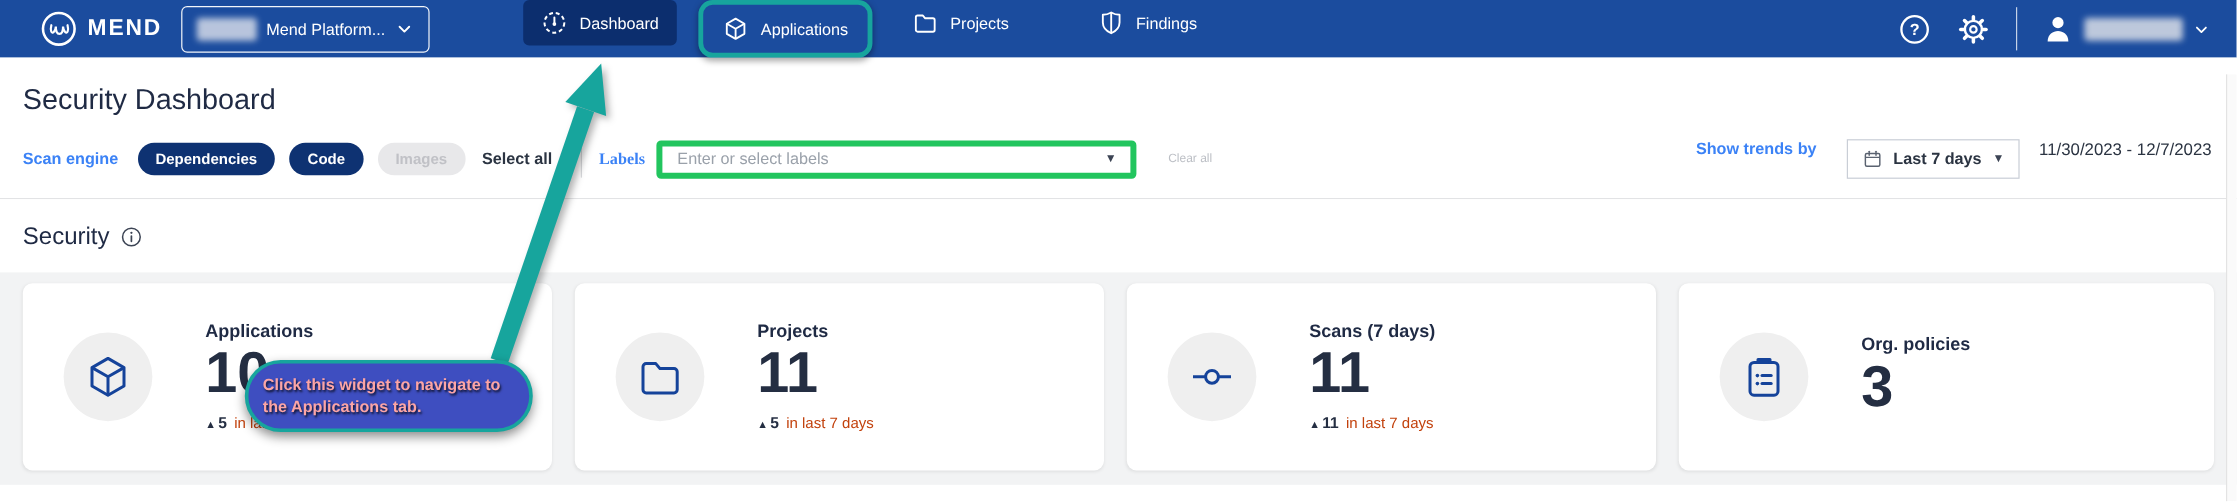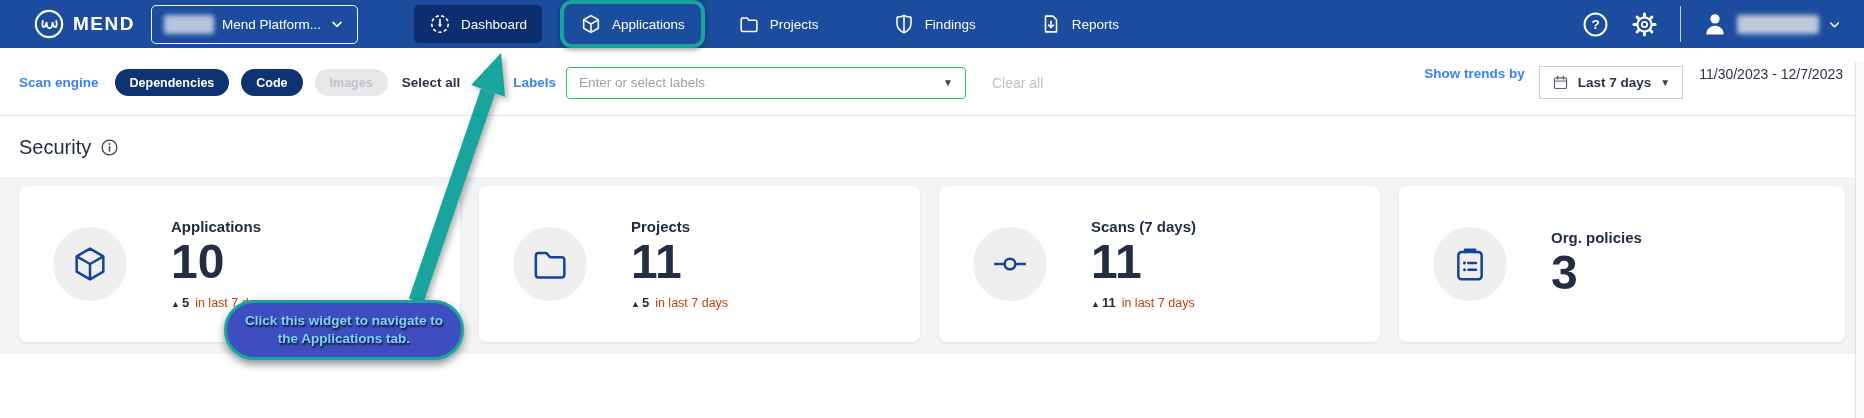--- a/index.html
+++ b/index.html
@@ -13,21 +13,21 @@
   .brand { display:flex; align-items:center; gap:9px; }
   .brand-name { font-size:19px; font-weight:bold; letter-spacing:1.5px; color:#fff; }
   .org-select { margin-left:16px; display:flex; align-items:center; gap:8px;
                 border:1.5px solid rgba(255,255,255,.95); border-radius:5px;
                 height:39px; padding:0 12px; min-width:200px; cursor:pointer; }
   .redact { background:#c9d2e4; filter:blur(2.5px); border-radius:3px; opacity:.9; }
   .org-redact { width:50px; height:19px; }
   .org-label { font-size:13.5px; color:#fff; white-space:nowrap; }
   .org-select .chev { margin-left:auto; }
 
-  .tabs { display:flex; align-items:center; margin-left:16px; gap:18px;padding-left:40px; }
+  .tabs { display:flex; margin-left:38px; gap:18px;padding-left:40px; }
   .tab { display:flex; align-items:center; gap:10px; height:38px; padding:0 15px;
          border-radius:5px; font-size:13.5px; color:#fff; cursor:pointer; white-space:nowrap; }
   .tab.active { background:#0c2e6e; }
   .tab-ring { border:4px solid #17a59d; border-radius:12px; padding:1px;
               box-shadow:0 2px 5px rgba(0,0,0,.35); }
   .tab svg { flex:0 0 auto; }
 
   .nav-right { margin-left:auto; display:flex; align-items:center; }
   .icon-btn { display:flex; align-items:center; justify-content:center; cursor:pointer; }
   .nav-vdiv { width:1px; height:36px; background:rgba(255,255,255,.75); margin:0 20px 0 22px; }
@@ -38,29 +38,29 @@
   .page-head { background:#fff; border-bottom:1px solid #e2e3e5; padding-bottom:16px; }
   .page-title { font-size:24px; font-weight:400; color:#1f2a44; padding:22px 0 0 19px; }
   .filter-row { display:flex; align-items:center; margin-top:18px; padding:0 21px 0 19px; }
   .flabel { font-size:13.5px; font-weight:bold; color:#3b82f6; white-space:nowrap; }
   .pill { height:27px; display:inline-flex; align-items:center; padding:0 15px;
           border-radius:14px; font-size:12.5px; font-weight:bold; color:#fff;
           background:#0e3272; cursor:pointer; white-space:nowrap;text-align:right; }
   .pill.disabled { background:#e8e8ea; color:#c0c1c6; }
   .linkish { font-size:13.5px; font-weight:bold; color:#2b3442; cursor:pointer; white-space:nowrap; }
   .vdiv { width:1px; height:30px; background:#d9dadd; margin-left:24px; }
-  .labels-box { margin-left:10px; width:400px; height:32px; border:1px solid #22c55e;
+  .labels-box { margin-left:10px; width:400px; height:32px; border:5px solid #22c55e;
                 border-radius:4px; display:flex; align-items:center; padding:0 12px; background:#fff; }
   .labels-box input { border:none; outline:none; flex:1; font-size:13.5px;
                       font-family:"Liberation Sans", sans-serif; color:#2b3442; background:transparent; }
   .labels-box input::placeholder { color:#9aa1aa; }
   .caret { font-size:10px; color:#3c4454; line-height:1; }
-  .clear-all { margin-left:26px; font-size:14px; color:#bcbfc5; cursor:pointer; white-space:nowrap; }
+  .clear-all { margin-left:26px; font-size:10px; color:#bcbfc5; cursor:pointer; white-space:nowrap; }
   .trends { margin-left:auto; display:flex; align-items:flex-start; }
-  .trend-select { margin-left:14px; height:33px; border:1px solid #c9ced6; border-radius:0;
+  .trend-select { margin-left:25px; height:33px; border:1px solid #c9ced6; border-radius:0;
                   display:flex; align-items:center; gap:9px; padding:0 12px; cursor:pointer;
                   font-size:13.5px; font-weight:bold; color:#2b3442; white-space:nowrap; }
   .daterange { margin-left:16px; font-size:14px; color:#2b3442; white-space:nowrap; }
 
   
   .overview-head { display:flex; align-items:center; gap:9px; padding:20px 0 18px 19px; background:#fff; }
   .overview-title { font-size:20px; font-weight:400; color:#1f2a44; }
 
   .cards { background:#f2f3f4; padding:9px 19px 0 19px; display:flex; gap:19px; height:177px; }
   .card { background:#fff; border-radius:8px; box-shadow:0 1px 3px rgba(0,0,0,.08);
@@ -71,24 +71,24 @@
                       display:flex; align-items:center; justify-content:center; flex:0 0 auto; }
   .card-body { margin-left:44px; display:flex; flex-direction:column; }
   .card-label { font-size:15px; font-weight:bold; color:#1f2a44; }
   .card-value { font-size:48px; font-weight:bold; color:#242e42; line-height:1.05; margin-top:2px; }
   .card-trend { margin-top:8px; display:flex; align-items:baseline; font-size:12px; }
   .tup { font-size:9px; color:#242e42; margin-right:2px; }
   .tval { font-size:13px; font-weight:bold; color:#242e42; }
   .tsuf { margin-left:6px; color:#c2410c; font-size:12.5px; }
 
   
-  .anno-tooltip { position:absolute; left:224px; top:300px; width:240px; z-index:30;
+  .anno-tooltip { position:absolute; left:204px; top:300px; width:240px; z-index:30;
                   background:#3e4ec0; border:3px solid #17a59d; border-radius:30px;
-                  box-shadow:0 4px 9px rgba(0,0,0,.45); color:#7dd3fc; font-size:13.5px;
-                  font-weight:bold; text-align:center; line-height:1.35; padding:9px 12px;
+                  box-shadow:0 4px 9px rgba(0,0,0,.45); color:#fca5a5; font-size:13.5px;
+                  font-weight:bold; text-align:left; line-height:1.35; padding:9px 12px;
                   text-shadow:1px 2px 2px rgba(0,0,0,.8); }
   .anno-arrow { position:absolute; left:396px; top:45px; z-index:29;
                 filter:drop-shadow(3px 3px 3px rgba(0,0,0,.3)); }
 
   .scroll-track { position:absolute; right:0; top:62px; width:9px; height:356px;
                   background:#fafafa; border-left:1px solid #e3e3e3; z-index:40; }
 </style>
 </head>
 <body>
 
@@ -139,28 +139,20 @@
       </div>
 
       <div class="tab" style="margin-left:26px;">
         <svg width="22" height="22" viewBox="0 0 24 24">
           <path d="M12 2.6 c2.6 1.5 5.1 2.1 7.6 2.1 v7 c0 4.6-3 7.7-7.6 9.8 C7.4 19.4 4.4 16.3 4.4 11.7 v-7 C6.9 4.7 9.4 4.1 12 2.6 Z" fill="none" stroke="#fff" stroke-width="1.7" stroke-linejoin="round"></path>
           <line x1="12" y1="2.8" x2="12" y2="21.3" stroke="#fff" stroke-width="1.7"></line>
         </svg>
         <span>Findings</span>
       </div>
 
-      <div class="tab" style="margin-left:16px;">
-        <svg width="22" height="22" viewBox="0 0 24 24">
-          <path d="M6 3.4 h8.2 l3.8 3.9 V20.6 H6 Z" fill="none" stroke="#fff" stroke-width="1.7" stroke-linejoin="round"></path>
-          <line x1="12" y1="9" x2="12" y2="15.5" stroke="#fff" stroke-width="1.7" stroke-linecap="round"></line>
-          <polyline points="9.4,13.2 12,15.8 14.6,13.2" fill="none" stroke="#fff" stroke-width="1.7" stroke-linecap="round" stroke-linejoin="round"></polyline>
-        </svg>
-        <span>Reports</span>
-      </div>
     </nav>
 
     <div class="nav-right">
       <span class="icon-btn">
         <svg width="27" height="27" viewBox="0 0 28 28">
           <circle cx="14" cy="14" r="11.4" fill="none" stroke="#fff" stroke-width="2"></circle>
           <text x="14" y="19" text-anchor="middle" font-size="14" font-weight="bold" fill="#fff" font-family="Liberation Sans, sans-serif">?</text>
         </svg>
       </span>
       <span class="icon-btn" style="margin-left:22px;">
@@ -187,29 +179,30 @@
         </svg>
         <span class="redact user-redact"></span>
         <svg width="15" height="15" viewBox="0 0 24 24">
           <polyline points="6,9.5 12,15.5 18,9.5" fill="none" stroke="#fff" stroke-width="2.4" stroke-linecap="round" stroke-linejoin="round"></polyline>
         </svg>
       </div>
     </div>
   </header>
 
   <section class="page-head">
+    <h1 class="page-title">Security Dashboard</h1>
 
     <div class="filter-row">
       <span class="flabel">Scan engine</span>
       <span class="pill" style="margin-left:16px;">Dependencies</span>
       <span class="pill" style="margin-left:12px;">Code</span>
       <span class="pill disabled" style="margin-left:12px;">Images</span>
       <span class="linkish" style="margin-left:14px;">Select all</span>
       <span class="vdiv"></span>
-      <span class="flabel" style="margin-left:28px;">Labels</span>
+      <span class="flabel" style="margin-left:14px;font-family:Liberation Serif, serif;">Labels</span>
       <div class="labels-box">
         <input type="text" placeholder="Enter or select labels" style="">
         <span class="caret">▼</span>
       </div>
       <span class="clear-all">Clear all</span>
 
       <div class="trends">
         <span class="flabel">Show trends by</span>
         <div class="trend-select">
           <svg width="17" height="17" viewBox="0 0 24 24">

